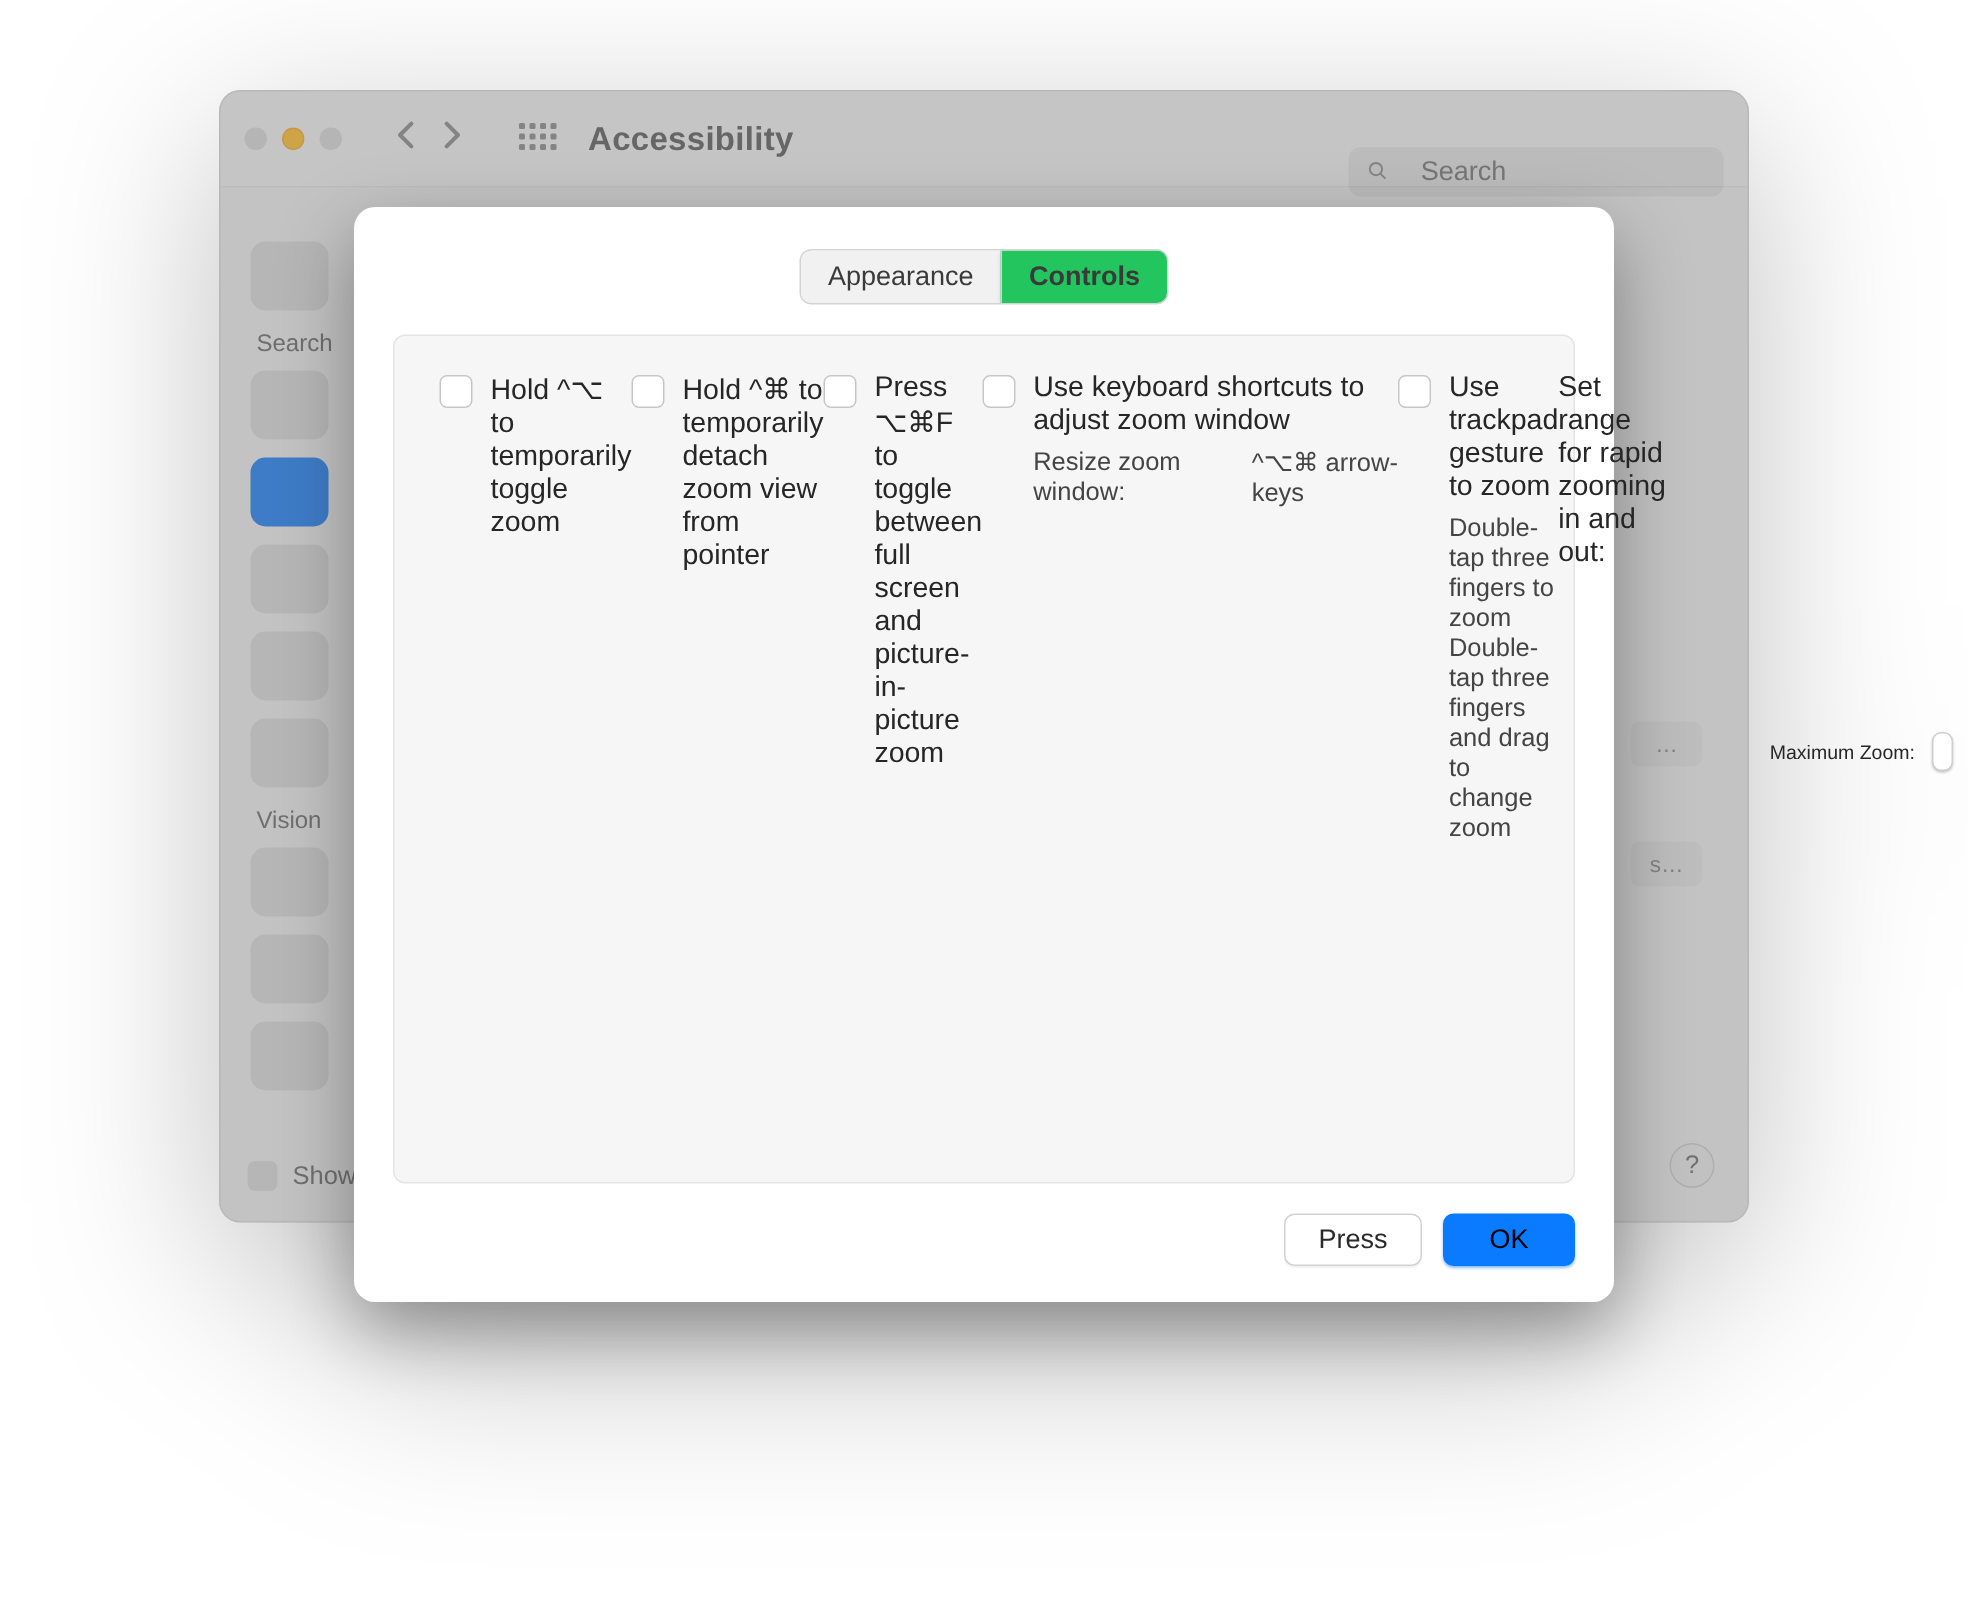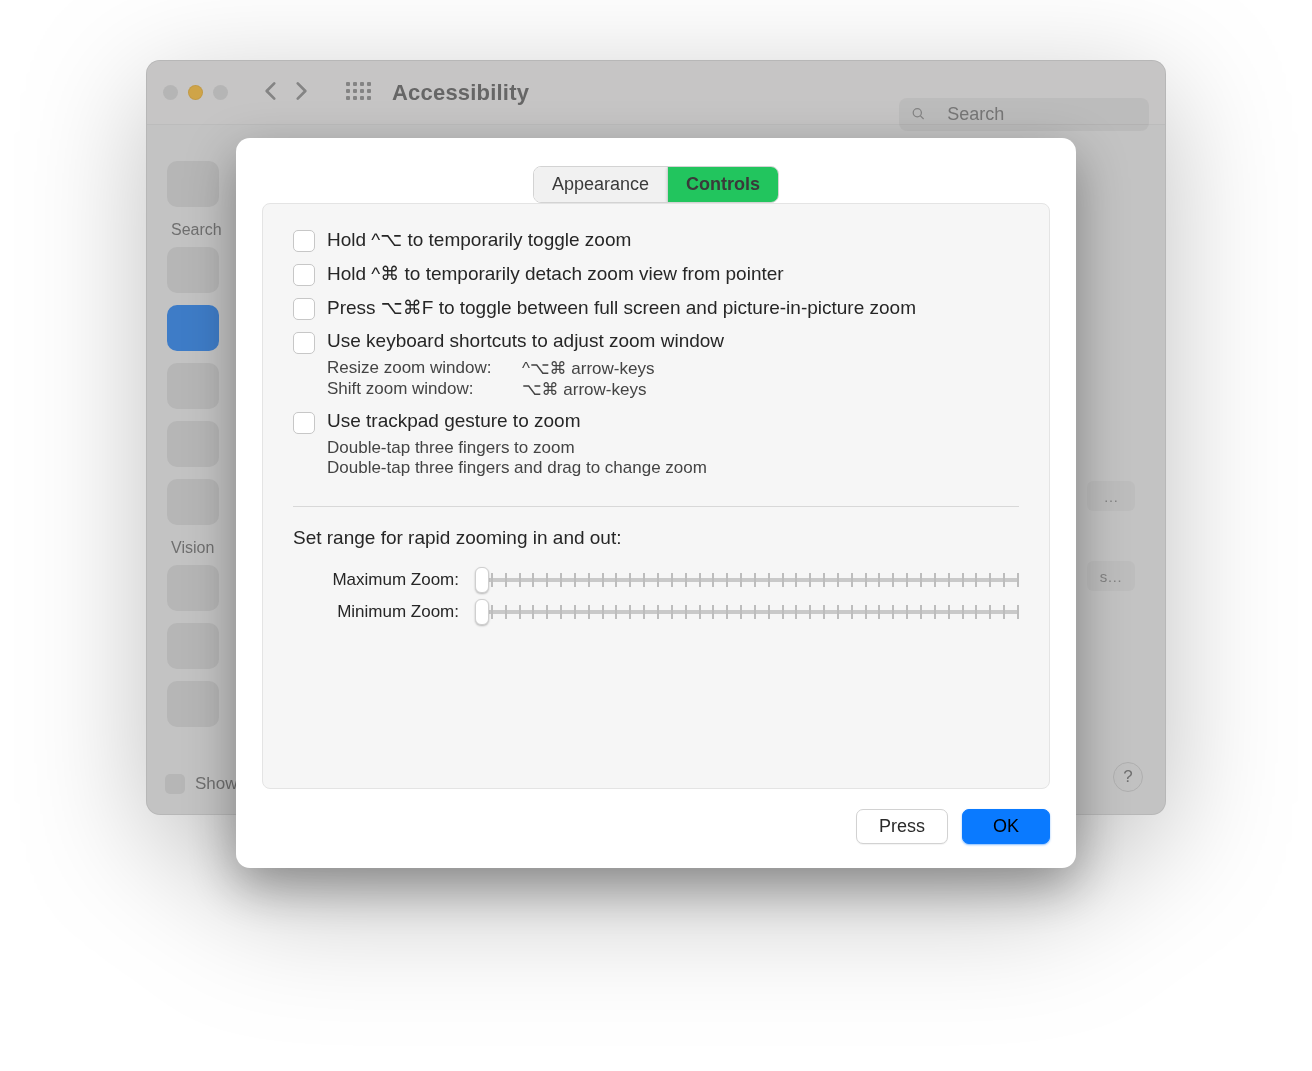--- a/index.html
+++ b/index.html
@@ -61,42 +61,42 @@
   .help-circle { position:absolute; right:22px; bottom:22px; width:30px;height:30px;border-radius:50%;
     background:#e8e8e8;border:1px solid #ccc; display:flex;align-items:center;justify-content:center;color:#6d6d6d;font-size:17px;}
   
   .sheet {
     position:absolute; left:90px; top:78px; width:840px; height:730px;
     background:#fff; border-radius:14px;
     box-shadow: 0 18px 50px rgba(0,0,0,.35);
     padding: 0 26px 24px;
     display:flex; flex-direction:column;
   }
-  .tabs { display:flex; margin:28px auto 0; border:1px solid #d3d3d3; border-radius:8px; overflow:hidden; width:max-content;}
+  .tabs { display:flex; margin:28px auto 20px; border:1px solid #d3d3d3; border-radius:8px; overflow:hidden; width:max-content;}
   .tab { padding:7px 18px; font-size:18px; color:#3a3a3a; background:#f1f1f1; cursor:pointer;}
   .tab.active { background:#22c55e; box-shadow: 0 1px 3px rgba(0,0,0,.15); font-weight: bold;}
   .tab + .tab { border-left:1px solid #d3d3d3;}
   .panel {
     border:1px solid #e4e4e4; border-radius:8px; background:#f6f6f6;
     padding:24px 30px 28px; flex:1;
-    display:flex; flex-direction:column;
+    display:flex; flex-direction:row;
   }
   .opt { display:flex; gap:12px; align-items:flex-start; margin-bottom:10px; font-size:19px;}
   .chk {
     width:22px;height:22px;border-radius:5px;background:#fff;border:1px solid #c7c7c7;
     flex:0 0 22px; margin-top:2px; cursor:pointer;
   }
   .opt .body { flex:1; }
   .opt .sub { font-size:17px; color:#444; margin-top:6px; }
   .opt .sub .row { display:flex; }
   .opt .sub .k { width:195px; text-align:left; padding-right:8px;}
   .hr { height:1px; background:#d8d8d8; margin:18px 0 20px;}
   .section-t { font-size:19px; margin-bottom:18px;}
   .slider-row { display:grid; grid-template-columns:170px 1fr; align-items:center; gap:14px; margin-bottom:6px;}
-  .slider-row .lab { text-align:right; font-size:17px; padding-right:4px;}
+  .slider-row .lab { text-align:right; font-size:13px; padding-right:4px;}
   .slider-row.mag .lab { font-size:17px; }
   .track {
     position:relative; height:26px; display:flex; align-items:center;
   }
   .rail {
     position:absolute; left:0; right:0; top:50%; height:4px; transform:translateY(-50%);
     background:#c9c9c9; border-radius:2px;
   }
   .ticks { position:absolute; left:0; right:0; top:50%; transform:translateY(-50%);
     display:flex; justify-content:space-between; height:18px; align-items:center;}
@@ -222,24 +222,20 @@
       </div>
       <div class="opt">
         <span class="chk"></span>
         <div class="body">
           <span>Use keyboard shortcuts to adjust zoom window</span>
           <div class="sub">
             <div class="row">
                 <span class="k">Resize zoom window:</span>
                 <span>^⌥⌘ arrow-keys</span>
               </div>
-            <div class="row">
-                <span class="k">Shift zoom window:</span>
-                <span>⌥⌘ arrow-keys</span>
-              </div>
           </div>
         </div>
       </div>
       <div class="opt">
         <span class="chk"></span>
         <div class="body">
           <span>Use trackpad gesture to zoom</span>
           <div class="sub">
             <div>Double-tap three fingers to zoom</div>
             <div>Double-tap three fingers and drag to change zoom</div>

